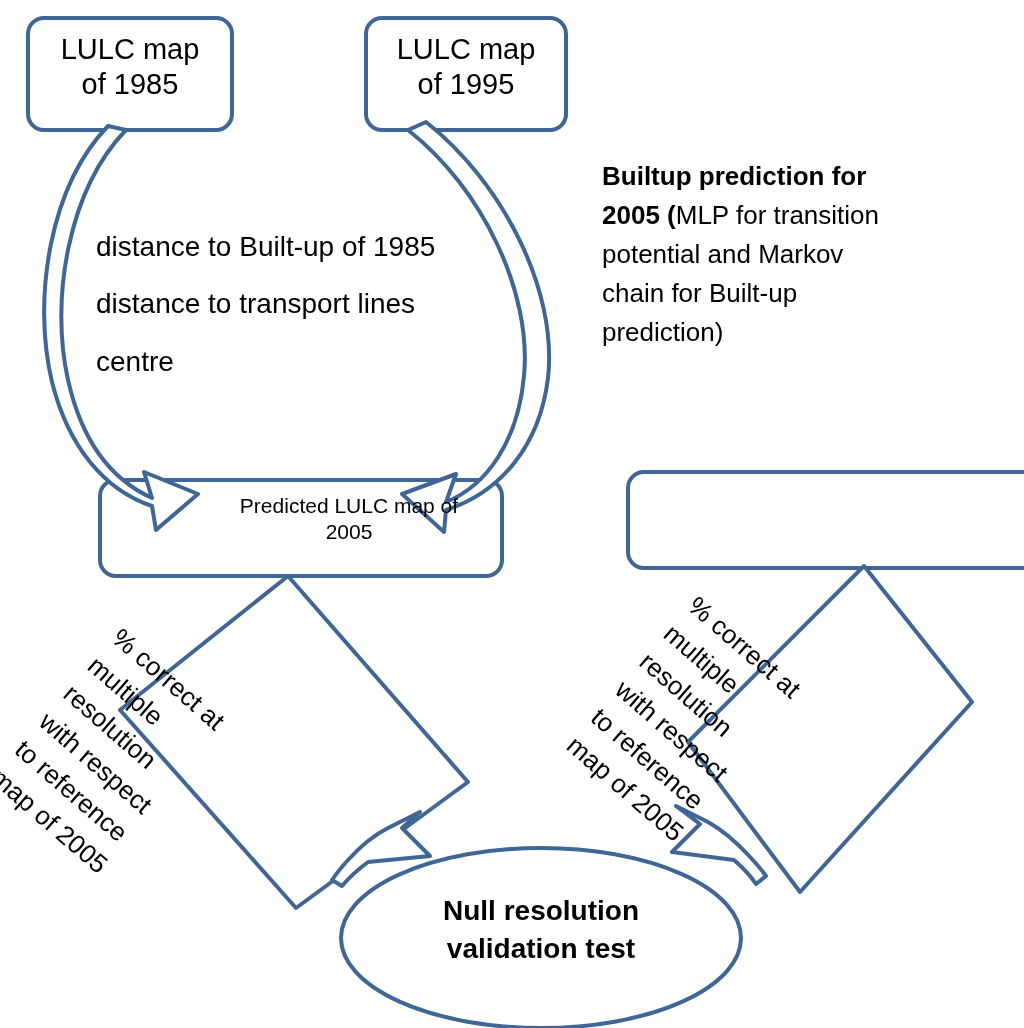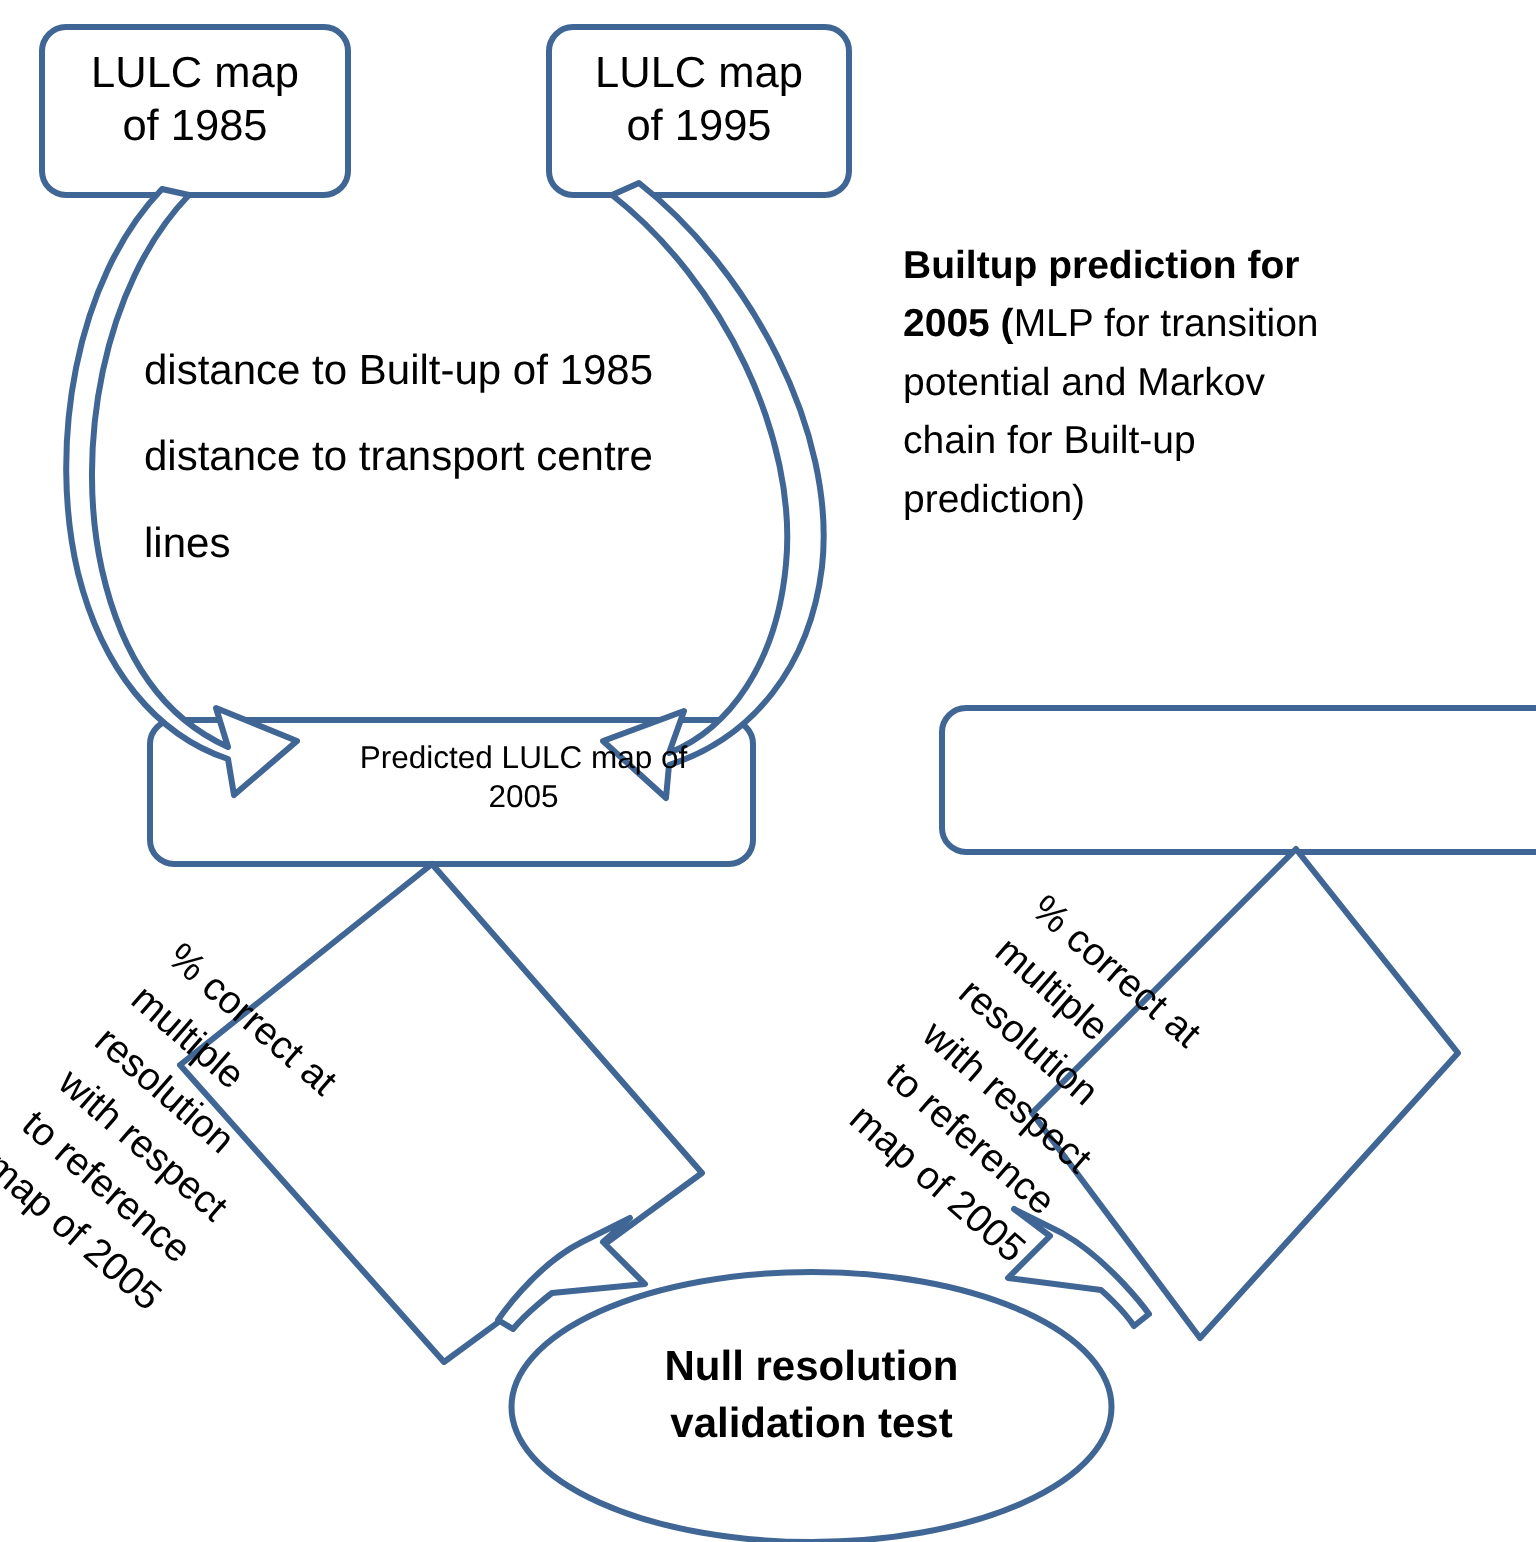--- a/index.html
+++ b/index.html
@@ -183,22 +183,22 @@
 
   <div class="node-text" id="box-1995-label">LULC map
 of 1995</div>
 
   <div class="node-text" id="box-predicted-label">Predicted LULC map of
 2005</div>
 
 
   <div id="variables-list">
     <div>distance to Built-up of 1985</div>
-    <div>distance to transport centre</div>
-    <div>lines</div>
+    <div>distance to transport lines</div>
+    <div>centre</div>
   </div>
 
   <div id="annotation">
     <span class="bold">Builtup prediction for 2005</span>
     <span class="bold">(</span><span>MLP for transition potential and Markov chain for Built-up prediction)</span>
   </div>
 
   <div class="diamond-text" id="diamond-left-label">% correct at
 multiple
 resolution

